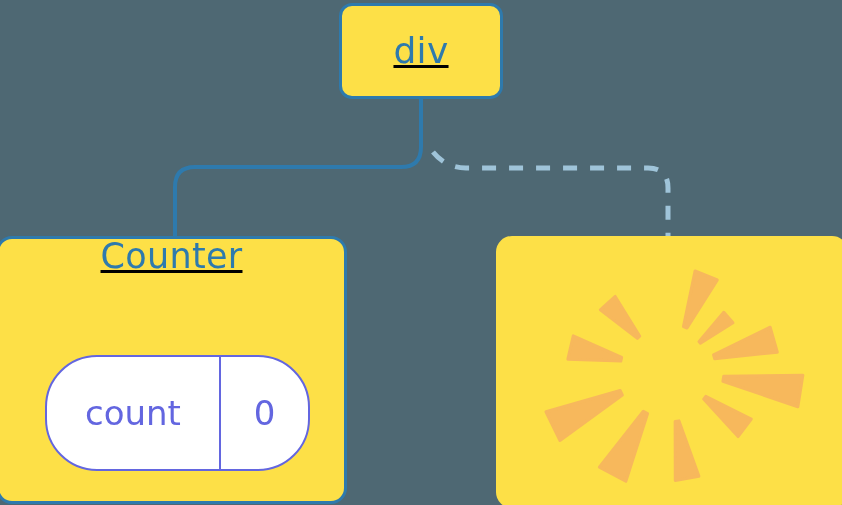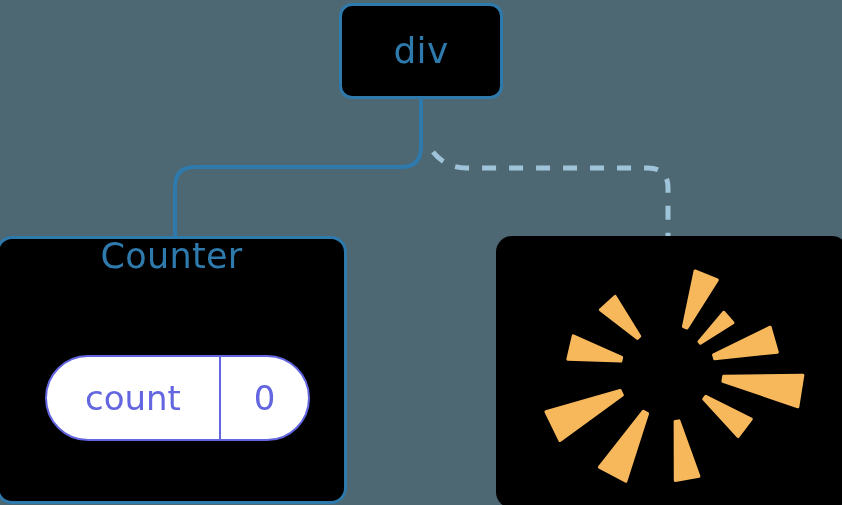--- a/index.html
+++ b/index.html
@@ -21,21 +21,21 @@
     left: 0;
     top: 0;
     width: 842px;
     height: 505px;
     pointer-events: none;
   }
 
   
   .node {
     position: absolute;
-    background: #000000;
+    background: #fde047;
     box-sizing: border-box;
     text-decoration: underline;
   }
   #node-root {
     left: 339px;
     top: 3px;
     width: 164px;
     height: 96px;
     border: 3px solid #2e7aad;
     border-radius: 13px;
@@ -74,21 +74,21 @@
   #counter-title {
     font-size: 35px;
   }
 
   
   .pill {
     position: absolute;
     left: 46px;
     top: 116px;
     width: 265px;
-    height: 86px;
+    height: 116px;
     border: 2px solid #6366e0;
     border-radius: 52px;
     box-sizing: border-box;
     display: flex;
     align-items: stretch;
     background: #ffffff;
   }
   .pill-key {
     flex: 0 0 172px;
     display: flex;

